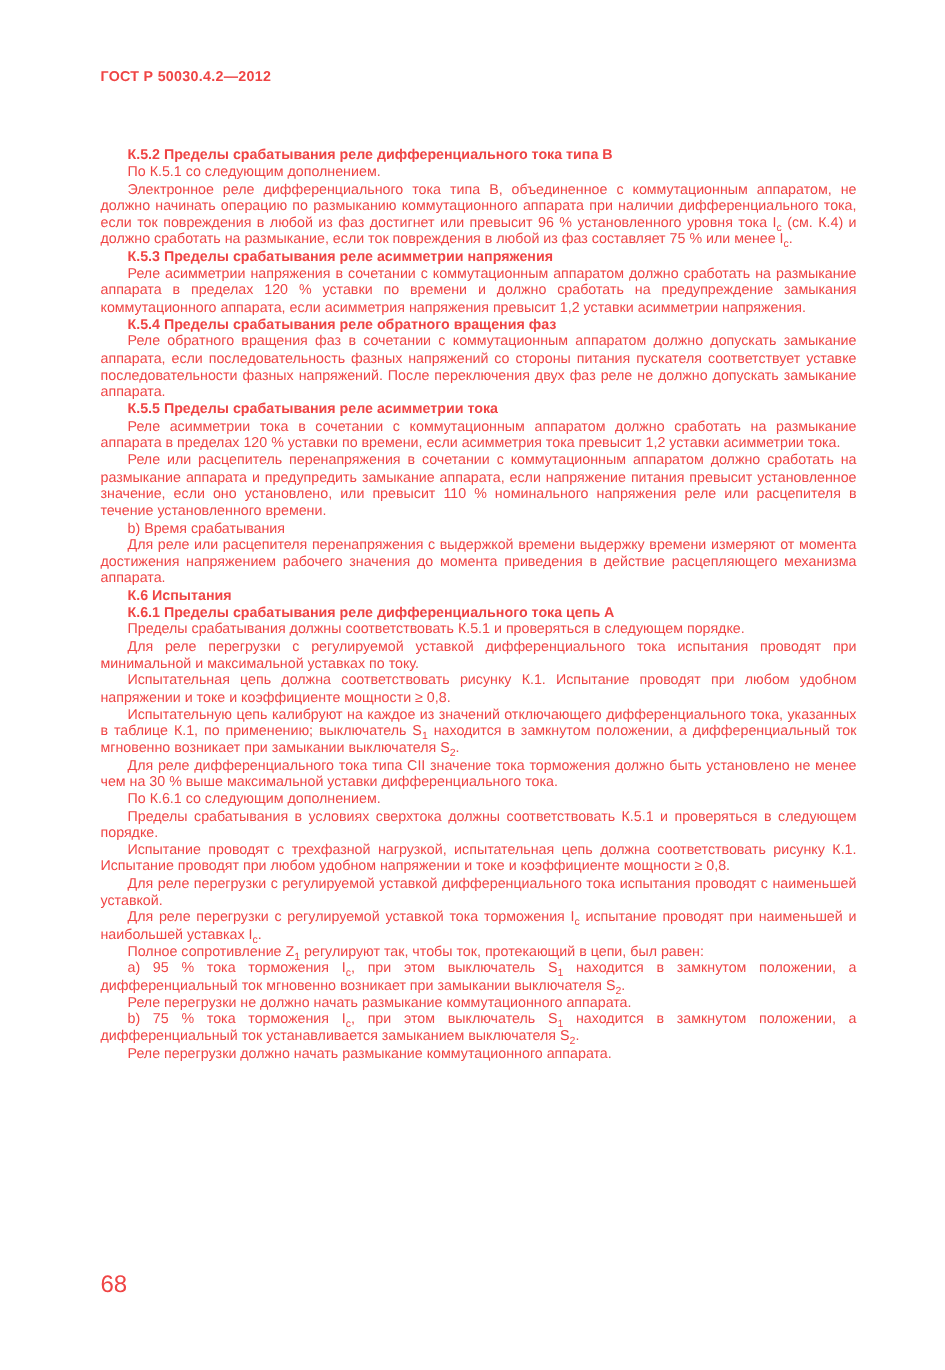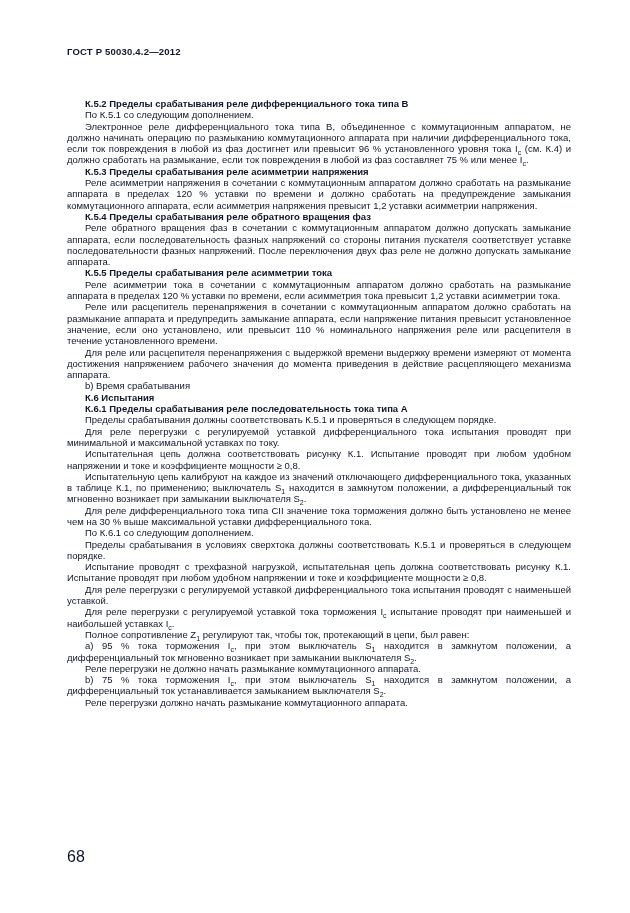--- a/index.html
+++ b/index.html
@@ -7,21 +7,21 @@
     padding: 0;
     background: #ffffff;
   }
   .page {
     position: relative;
     width: 630px;
     height: 913px;
     background: #ffffff;
     overflow: hidden;
     font-family: "Liberation Sans", "DejaVu Sans", sans-serif;
-    color: #0f172a;
+    color: #ef4444;
   }
   .running-header {
     position: absolute;
     top: 46px;
     left: 67px;
     font-size: 9.5px;
     font-weight: bold;
     letter-spacing: 0.2px;
   }
   .doc-body {
@@ -62,24 +62,24 @@
       <div class="block heading">К.5.2 Пределы срабатывания реле дифференциального тока типа В</div>
       <div class="block para">По К.5.1 со следующим дополнением.</div>
       <div class="block para">Электронное реле дифференциального тока типа В, объединенное с коммутационным аппаратом, не должно начинать операцию по размыканию коммутационного аппарата при наличии дифференциального тока, если ток повреждения в любой из фаз достигнет или превысит 96 % установленного уровня тока I<sub>c</sub> (см. К.4) и должно сработать на размыкание, если ток повреждения в любой из фаз составляет 75 % или менее I<sub>c</sub>.</div>
       <div class="block heading">К.5.3 Пределы срабатывания реле асимметрии напряжения</div>
       <div class="block para">Реле асимметрии напряжения в сочетании с коммутационным аппаратом должно сработать на размыкание аппарата в пределах 120 % уставки по времени и должно сработать на предупреждение замыкания коммутационного аппарата, если асимметрия напряжения превысит 1,2 уставки асимметрии напряжения.</div>
       <div class="block heading">К.5.4 Пределы срабатывания реле обратного вращения фаз</div>
       <div class="block para">Реле обратного вращения фаз в сочетании с коммутационным аппаратом должно допускать замыкание аппарата, если последовательность фазных напряжений со стороны питания пускателя соответствует уставке последовательности фазных напряжений. После переключения двух фаз реле не должно допускать замыкание аппарата.</div>
       <div class="block heading">К.5.5 Пределы срабатывания реле асимметрии тока</div>
       <div class="block para">Реле асимметрии тока в сочетании с коммутационным аппаратом должно сработать на размыкание аппарата в пределах 120 % уставки по времени, если асимметрия тока превысит 1,2 уставки асимметрии тока.</div>
       <div class="block para">Реле или расцепитель перенапряжения в сочетании с коммутационным аппаратом должно сработать на размыкание аппарата и предупредить замыкание аппарата, если напряжение питания превысит установленное значение, если оно установлено, или превысит 110 % номинального напряжения реле или расцепителя в течение установленного времени.</div>
+      <div class="block para">b) Время срабатывания</div>
       <div class="block para">Для реле или расцепителя перенапряжения с выдержкой времени выдержку времени измеряют от момента достижения напряжением рабочего значения до момента приведения в действие расцепляющего механизма аппарата.</div>
-      <div class="block para">b) Время срабатывания</div>
       <div class="block heading">К.6 Испытания</div>
-      <div class="block heading">К.6.1 Пределы срабатывания реле последовательность тока типа А</div>
+      <div class="block heading">К.6.1 Пределы срабатывания реле дифференциального тока цепь А</div>
       <div class="block para">Пределы срабатывания должны соответствовать К.5.1 и проверяться в следующем порядке.</div>
       <div class="block para">Для реле перегрузки с регулируемой уставкой дифференциального тока испытания проводят при минимальной и максимальной уставках по току.</div>
       <div class="block para">Испытательная цепь должна соответствовать рисунку К.1. Испытание проводят при любом удобном напряжении и токе и коэффициенте мощности  ≥ 0,8.</div>
       <div class="block para">Испытательную цепь калибруют на каждое из значений отключающего дифференциального тока, указанных в таблице К.1, по применению; выключатель S<sub>1</sub> находится в замкнутом положении, а дифференциальный ток мгновенно возникает при замыкании выключателя S<sub>2</sub>.</div>
       <div class="block para">Для реле дифференциального тока типа СII значение тока торможения должно быть установлено не менее чем на 30 % выше максимальной уставки дифференциального тока.</div>
       <div class="block para">По К.6.1 со следующим дополнением.</div>
       <div class="block para">Пределы срабатывания в условиях сверхтока должны соответствовать К.5.1 и проверяться в следующем порядке.</div>
       <div class="block para">Испытание проводят с трехфазной нагрузкой, испытательная цепь должна соответствовать рисунку К.1. Испытание проводят при любом удобном напряжении и токе и коэффициенте мощности ≥ 0,8.</div>
       <div class="block para">Для реле перегрузки с регулируемой уставкой дифференциального тока испытания проводят с наименьшей уставкой.</div>
       <div class="block para">Для реле перегрузки с регулируемой уставкой тока торможения I<sub>c</sub> испытание проводят при наименьшей и наибольшей уставках I<sub>c</sub>.</div>

